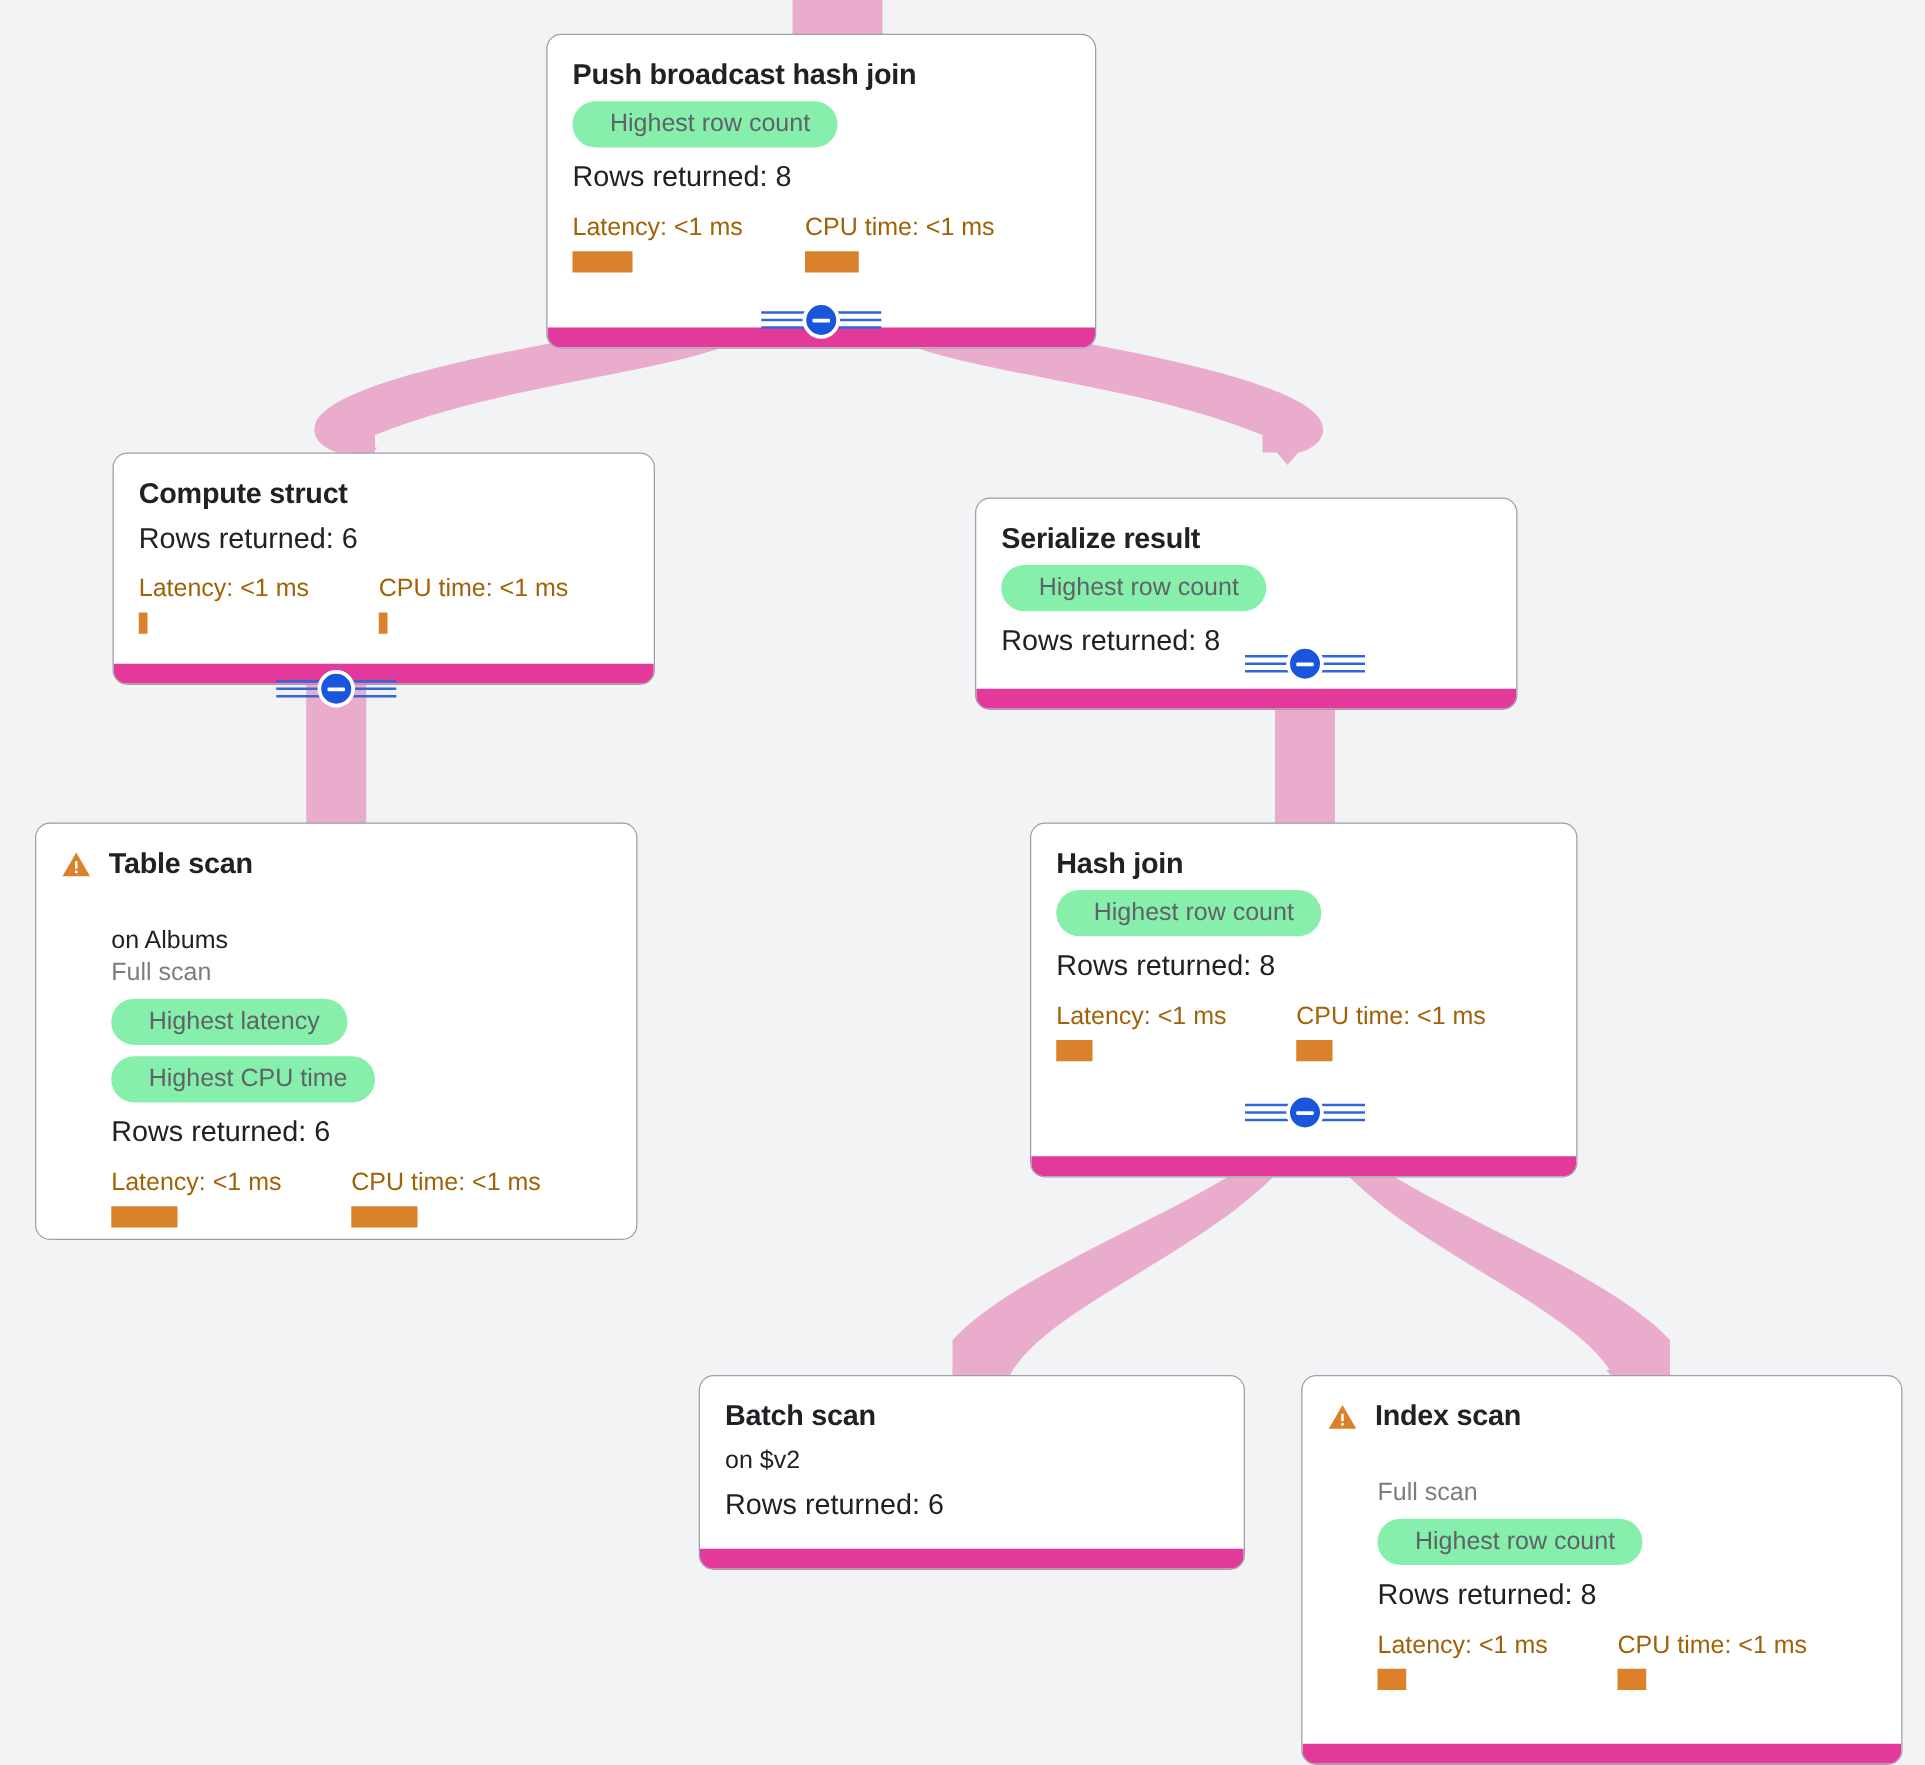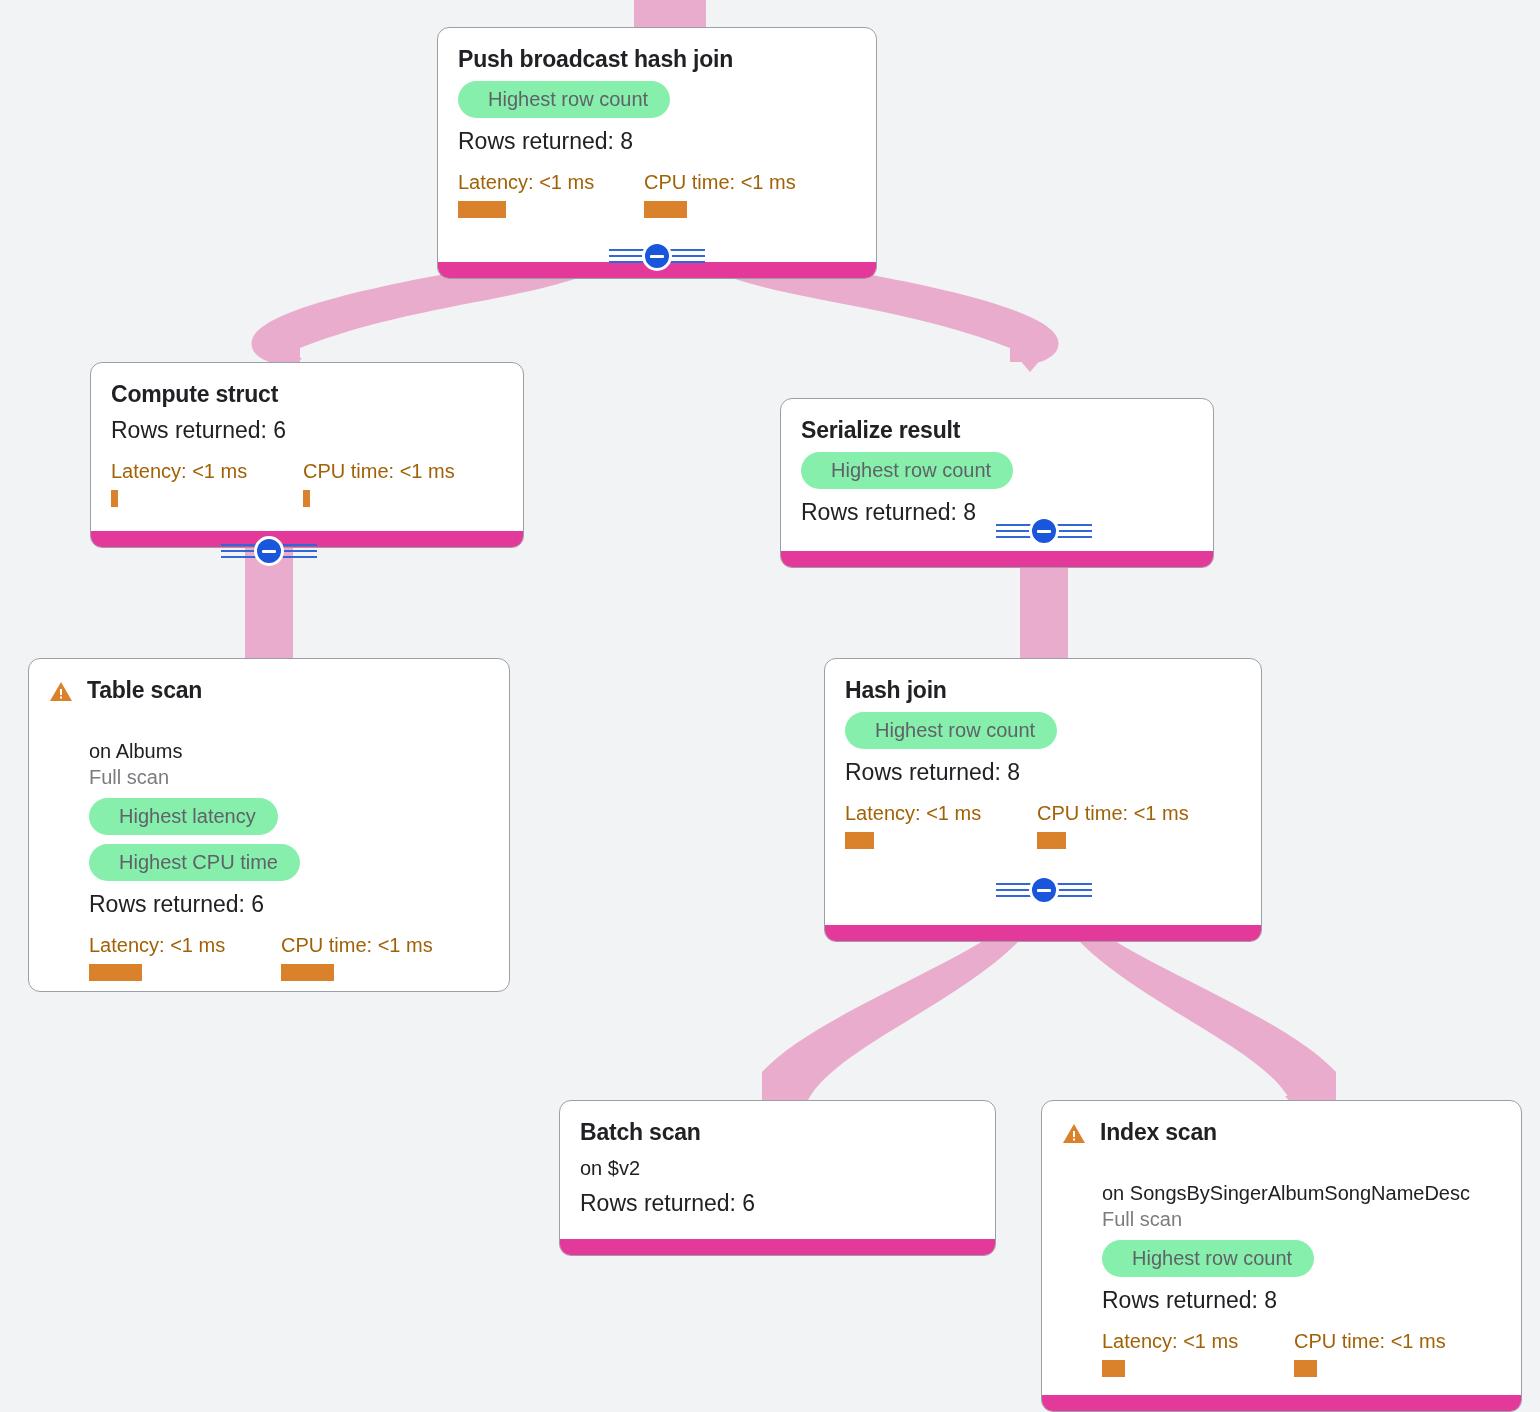--- a/index.html
+++ b/index.html
@@ -340,21 +340,20 @@
         <span class="warn-icon">
           <svg width="24" height="22" viewBox="0 0 24 22" aria-hidden="true">
             <path d="M12 1 L23 20 L1 20 Z" fill="#d9822b"></path>
             <rect x="11" y="8" width="2" height="6" fill="#ffffff"></rect>
             <rect x="11" y="15.5" width="2" height="2" fill="#ffffff"></rect>
           </svg>
         </span>
         <div class="node-title">Index scan</div>
       </div>
       <div class="indent">
-        <div class="sub-line">on SongsBySingerAlbumSongNameDesc</div>
         <div class="sub-line muted">Full scan</div>
         <span class="badge">Highest row count</span>
         <div class="rows-line">Rows returned: 8</div>
         <div class="metrics">
           <div class="metric" style="width:192px;">
             <div class="metric-label">Latency: &lt;1 ms</div>
             <div class="metric-bar" style="width:23px;"></div>
           </div>
           <div class="metric">
             <div class="metric-label">CPU time: &lt;1 ms</div>

